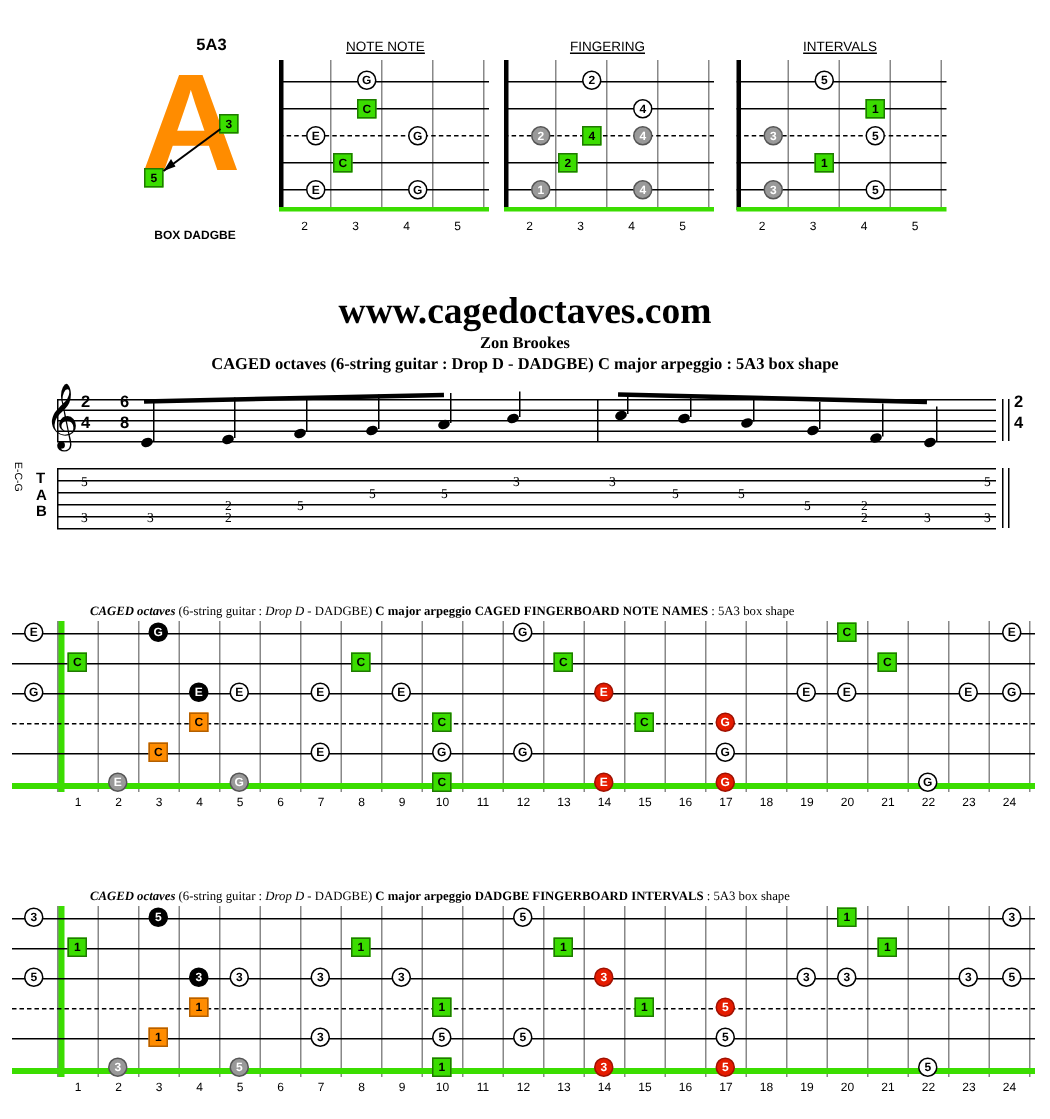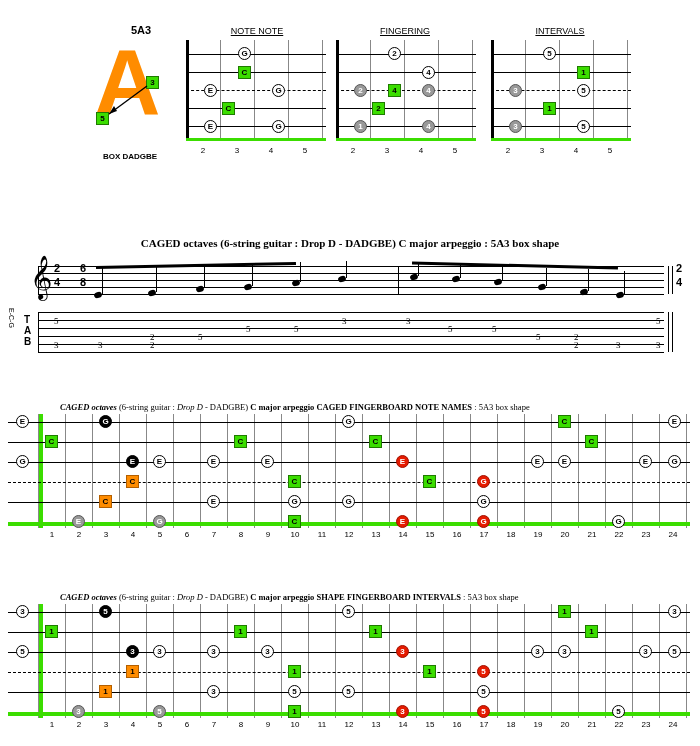--- a/index.html
+++ b/index.html
@@ -155,20 +155,22 @@
     <div class="dot gray" style="left:18px;top:44px;">3</div>
     <div class="sq" style="left:52px;top:62px;">1</div>
     <div class="dot gray" style="left:18px;top:80px;">3</div>
     <div class="dot" style="left:86px;top:80px;">5</div>
   </div>
   <div class="fnum" style="left:500px;top:146px;">2</div>
   <div class="fnum" style="left:534px;top:146px;">3</div>
   <div class="fnum" style="left:568px;top:146px;">4</div>
   <div class="fnum" style="left:602px;top:146px;">5</div>
 
+  <div class="site" style="top:194px;">www.cagedoctaves.com</div>
+  <div class="author" style="top:223px;">Zon Brookes</div>
   <div class="subtitle" style="top:237px;">CAGED octaves (6-string guitar : Drop D - DADGBE) C major arpeggio : 5A3 box shape</div>
 
   <div style="position:absolute;left:8px;top:256px;width:686px;height:110px;">
 
     <div class="stave-line" style="top:10px;left:30px;right:30px;"></div>
     <div class="stave-line" style="top:17px;left:30px;right:30px;"></div>
     <div class="stave-line" style="top:24px;left:30px;right:30px;"></div>
     <div class="stave-line" style="top:31px;left:30px;right:30px;"></div>
     <div class="stave-line" style="top:38px;left:30px;right:30px;"></div>
     <div class="barline" style="left:30px;top:10px;height:28px;"></div>
@@ -353,21 +355,21 @@
     <div class="fnum" style="left:522px;">19</div>
     <div class="fnum" style="left:549px;">20</div>
     <div class="fnum" style="left:576px;">21</div>
     <div class="fnum" style="left:603px;">22</div>
     <div class="fnum" style="left:630px;">23</div>
     <div class="fnum" style="left:657px;">24</div>
   </div>
 
   <div class="cap" style="left:60px;top:592px;">
     <b><i>CAGED octaves</i></b>
-    <span>(6-string guitar : </span><i>Drop D</i><span> - DADGBE) </span><b>C major arpeggio</b><b> SHAPE FINGERBOARD INTERVALS</b><span> : 5A3 box shape</span>
+    <span>(6-string guitar : </span><i>Drop D</i><span> - DADGBE) </span><b>C major arpeggio</b><b> DADGBE FINGERBOARD INTERVALS</b><span> : 5A3 box shape</span>
   </div>
 
   <div class="board" style="left:8px;top:604px;width:682px;height:114px;">
     <div class="nut" style="left:30px;width:5px;"></div>
     <div class="fret" style="left:30px;"></div>
     <div class="fret" style="left:57px;"></div>
       <div class="fret" style="left:84px;"></div>
     <div class="fret" style="left:111px;"></div>
       <div class="fret" style="left:138px;"></div>
     <div class="fret" style="left:165px;"></div>

